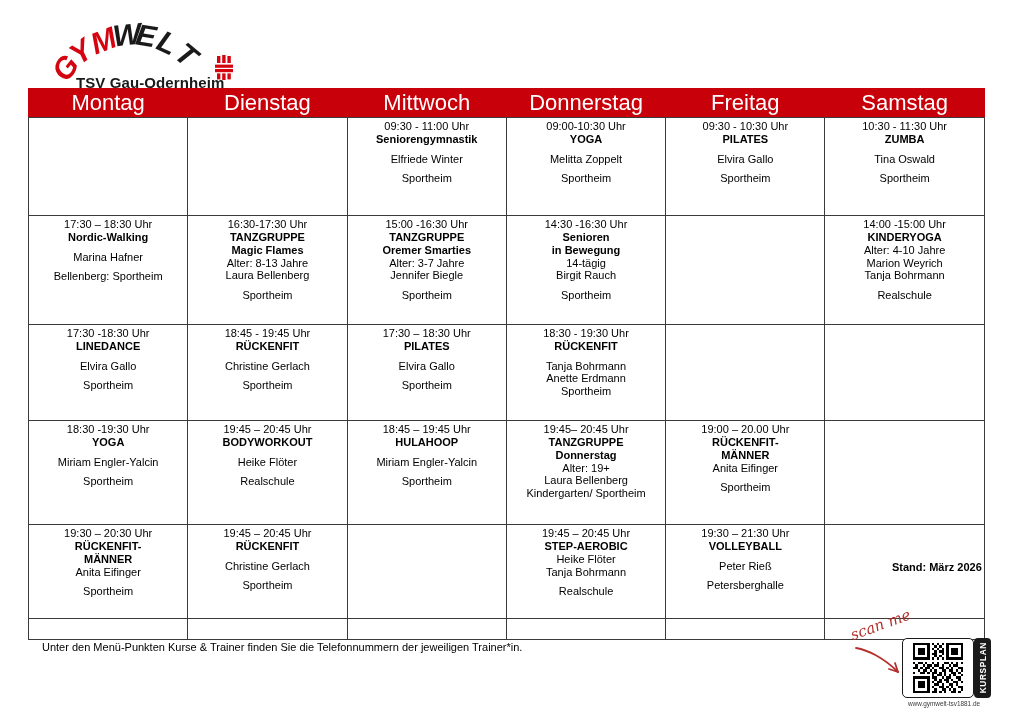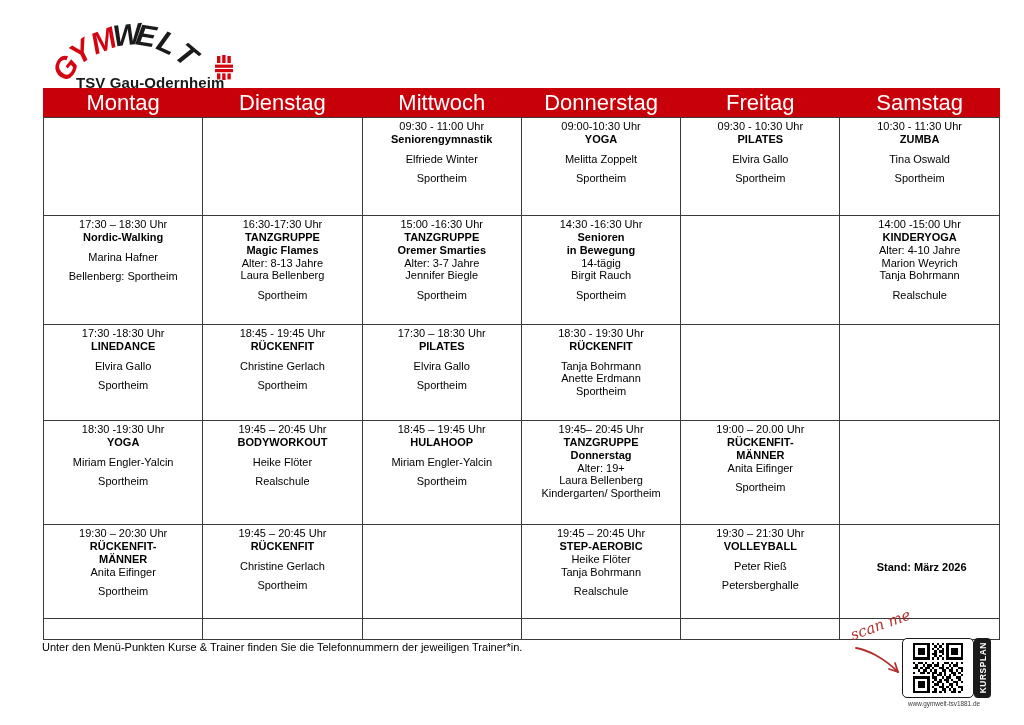--- a/index.html
+++ b/index.html
@@ -56,21 +56,21 @@
     position: absolute;
     left: 178px;
     top: 36px;
     width: 26px;
     height: 26px;
   }
 
   
   #schedule {
     position: absolute;
-    left: 43px;
+    left: 28px;
     top: 88px;
     width: 956px;
     border-collapse: collapse;
     table-layout: fixed;
   }
   #schedule col { width: 159.3px; }
 
   #schedule th {
     background: #c8000a;
     color: #ffffff;
@@ -89,21 +89,21 @@
     padding: 2px 2px 3px 2px;
     font-size: 11px;
     line-height: 1.165;
     background: #ffffff;
   }
   .cell-inner { display: block; }
   .ln { display: block; white-space: nowrap; }
   .ln.b { font-weight: bold; }
   .ln.gap { height: 0.62em; }
   .ln.wrapok { white-space: normal; }
-  .ln.left { text-align: center; padding-left: 4px; }
+  .ln.left { text-align: right; padding-left: 4px; }
 
   tr.r1 td { height: 92px; }
   tr.r2 td { height: 103px; }
   tr.r3 td { height: 90px; }
   tr.r4 td { height: 98px; }
   tr.r5 td { height: 88px; }
 
   tr.redbar td {
     background: #c8000a;
     border: 1px solid #3a3a3a;

